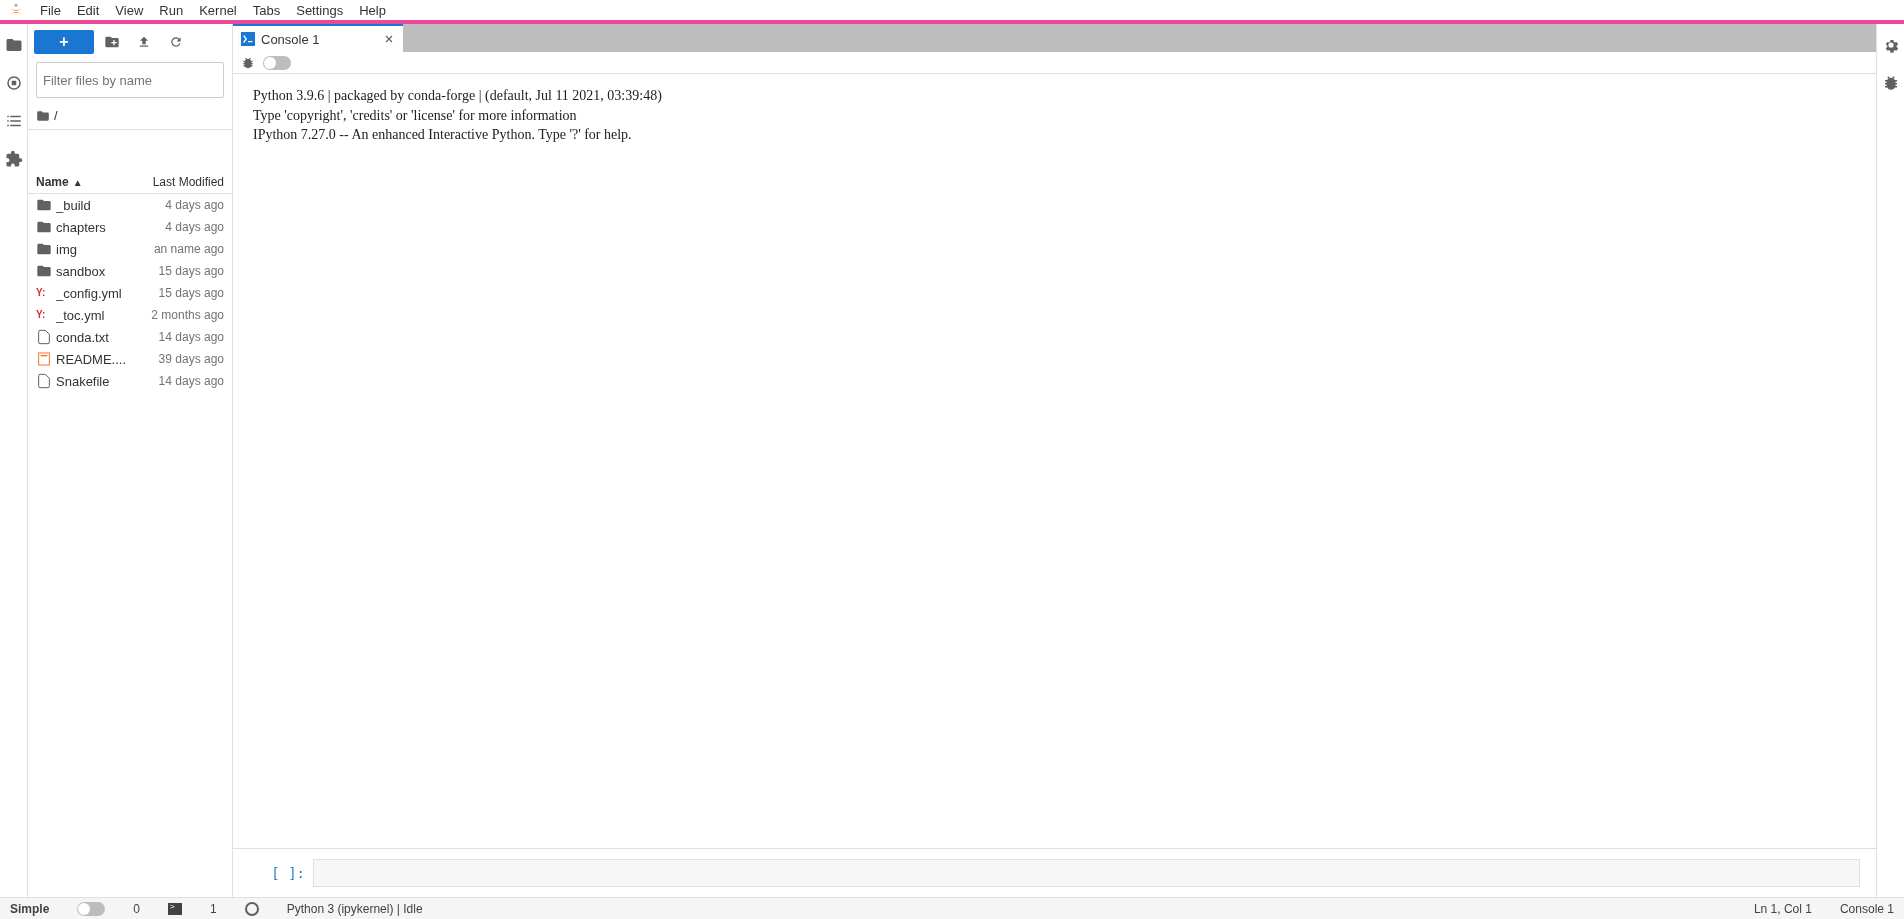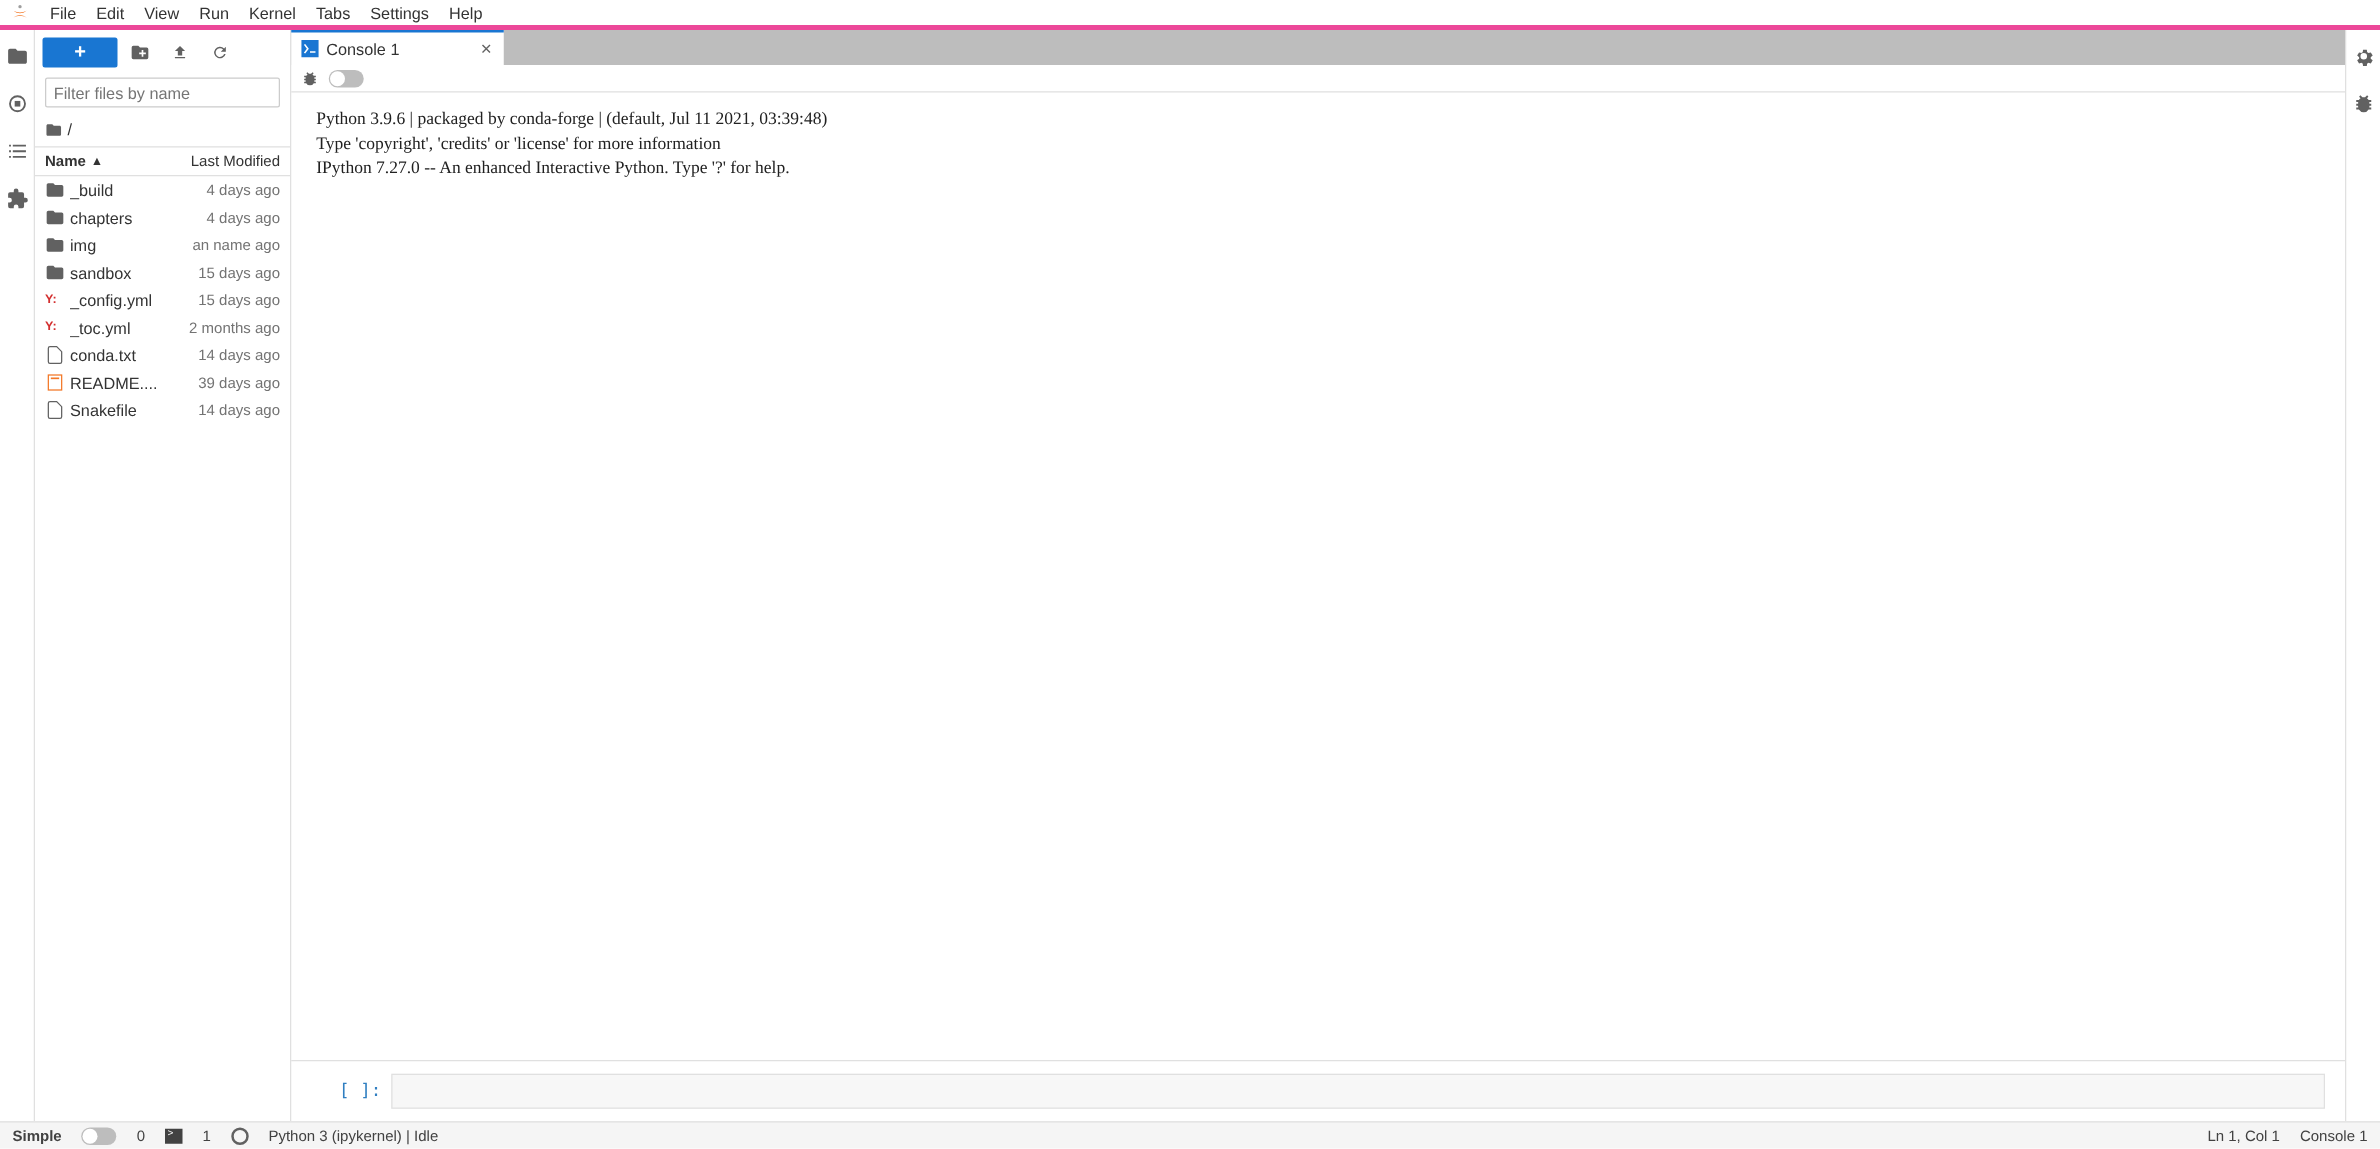--- a/index.html
+++ b/index.html
@@ -95,21 +95,21 @@
   justify-content: center;
   fill: #616161;
 }
 .fb-filter {
   margin: 2px 8px 6px 8px;
   display: flex;
   align-items: center;
   border: 1px solid #ccc;
   border-radius: 2px;
   padding: 0 6px;
-  height: 24px;
+  height: 36px;
 }
 .fb-filter input {
   flex: 1;
   border: none;
   outline: none;
   font-size: 13px;
   color: #333;
 }
 .fb-filter svg { width: 14px; height: 14px; fill: #616161; }
 .fb-breadcrumb {
@@ -119,20 +119,21 @@
   gap: 4px;
   border-bottom: 1px solid #e0e0e0;
 }
 .fb-breadcrumb svg { width: 14px; height: 14px; fill: #616161; }
 .fb-header {
   display: flex;
   padding: 4px 8px;
   border-bottom: 1px solid #e0e0e0;
   font-size: 12px;
   color: #333;
+  margin-top: 41px;
 }
 .fb-header .col-name { flex: 1; font-weight: 600; display: flex; align-items: center; gap: 4px; }
 .fb-header .col-mod { font-weight: 400; }
 .fb-header .sort { font-size: 10px; }
 .fb-list { flex: 1; overflow-y: auto; }
 .fb-row {
   display: flex;
   align-items: center;
   padding: 3px 8px;
   font-size: 13px;
@@ -249,21 +250,21 @@
 
 .statusbar {
   height: 22px;
   border-top: 1px solid #e0e0e0;
   background: #f5f5f5;
   display: flex;
   align-items: center;
   padding: 0 10px;
   font-size: 12px;
   color: #424242;
-  gap: 16px;
+  gap: 28px;
 }
 .statusbar .spacer { flex: 1; }
 .statusbar .simple-label { font-weight: 600; }
 .status-toggle {
   width: 28px; height: 14px;
   background: #bdbdbd;
   border-radius: 7px;
   position: relative;
 }
 .status-toggle::after {

